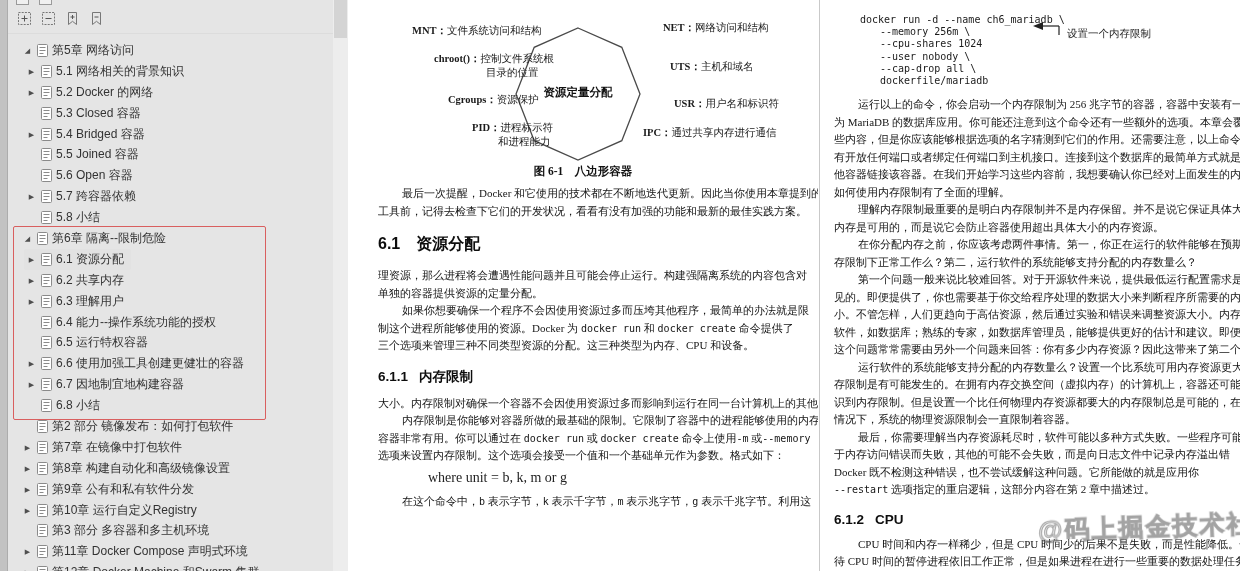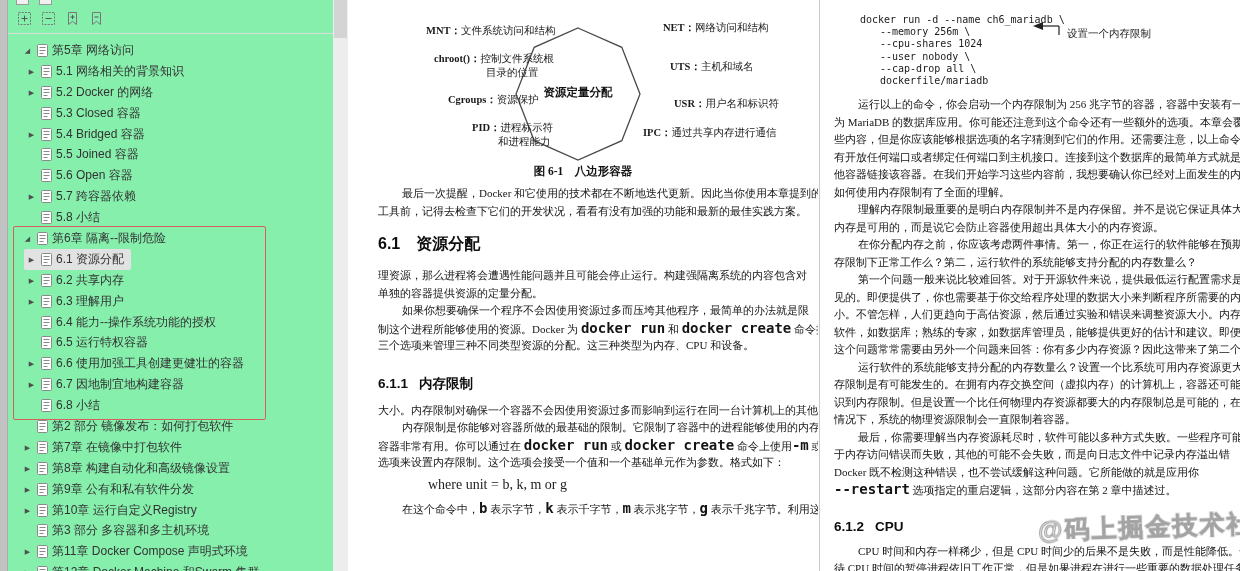--- a/index.html
+++ b/index.html
@@ -3,21 +3,21 @@
 <meta charset="utf-8">
 <style>
   html,body{margin:0;padding:0;}
   body{width:1240px;height:571px;overflow:hidden;position:relative;background:#fff;
        font-family:"Liberation Sans",sans-serif;}
 
   
   .rail{position:absolute;left:0;top:0;width:7px;height:571px;background:#c2c2c2;border-right:1px solid #acacac;}
 
   
-  .sidebar{position:absolute;left:8px;top:0;width:325px;height:571px;background:#86efac;}
+  .sidebar{position:absolute;left:8px;top:0;width:325px;height:571px;background:#e5e5e5;}
   .sb-frag{position:absolute;top:0;left:8px;width:70px;height:5px;overflow:hidden;display:flex;gap:10px;}
   .sb-frag .frag-box{width:11px;height:11px;border:1px solid #9a9a9a;margin-top:-8px;background:#f0f0f0;}
   .sb-toolbar{position:absolute;top:10px;left:8px;display:flex;gap:8px;align-items:center;}
   .sb-tool{width:16px;height:16px;display:flex;align-items:center;justify-content:center;cursor:pointer;}
   .sb-divider{position:absolute;top:33px;left:0;width:100%;height:1px;background:#dcdcdc;}
   .sb-items{position:absolute;top:40px;left:0;width:100%;}
   .sb-row{height:20.9px;display:flex;align-items:center;font-size:12px;color:#333;}
   .sb-row.lvl0{padding-left:12px;}
   .sb-row.lvl1{padding-left:16px;}
   .sb-inner{display:flex;align-items:center;gap:4px;padding:2px 7px 2px 2px;border-radius:2px;}
@@ -32,21 +32,21 @@
   
   .page{position:absolute;top:0;height:571px;background:#fff;}
   .page-left{left:348px;width:470px;overflow:hidden;}
   .page-right{left:819px;width:430px;border-left:1px solid #c9c9c9;padding-left:14px;box-sizing:content-box;}
 
   
   .fig{position:relative;height:183px;}
   .fig svg{position:absolute;left:0;top:0;}
   .fig-label{position:absolute;font-family:"Liberation Serif",serif;font-size:10.5px;color:#1a1a1a;white-space:nowrap;line-height:14px;}
   .fig-label b{font-weight:bold;}
-  .lbl-mnt{left:78px;top:24px;}
+  .lbl-mnt{left:64px;top:24px;}
   .lbl-net{left:315px;top:21px;}
   .lbl-chroot{left:86px;top:52px;}
   .lbl-chroot .l2{padding-left:52px;}
   .lbl-uts{left:322px;top:60px;}
   .lbl-cgroups{left:100px;top:93px;text-align:center;}
   .lbl-usr{left:326px;top:97px;}
   .lbl-pid{left:124px;top:121px;}
   .lbl-pid .l2{padding-left:26px;}
   .lbl-ipc{left:295px;top:126px;}
   .fig-center{position:absolute;left:165px;top:85px;width:130px;text-align:center;font-family:Liberation Mono, monospace;
@@ -54,24 +54,24 @@
   .fig-caption{position:absolute;left:0;top:164px;width:470px;text-align:center;font-family:"Liberation Serif",serif;
                font-weight:bold;font-size:11.5px;color:#111;}
 
   
   .body-text{font-family:"Liberation Serif",serif;font-size:11px;color:#141414;}
   .page-left .body-text{padding:2px 16px 0 30px;}
   .page-right .body-text{padding:0 0 0 0;}
   .para{margin:0;}
   .line{line-height:17.5px;height:17.5px;white-space:nowrap;}
   .line.indent{text-indent:24px;}
-  .code{font-family:"DejaVu Sans Mono",monospace;font-size:14px;font-weight:bold;}
+  .code{font-family:"DejaVu Sans Mono",monospace;font-size:10px;}
   .hd1{font-family:"Liberation Sans",sans-serif;font-weight:bold;font-size:16px;color:#0d0d0d;margin:14px 0 12px;}
   .hd1 .num{margin-right:16px;}
-  .hd2{font-family:"Liberation Sans",sans-serif;font-weight:bold;font-size:13.5px;color:#0d0d0d;margin:20px 0 9px;}
+  .hd2{font-family:"Liberation Sans",sans-serif;font-weight:bold;font-size:13.5px;color:#0d0d0d;margin:13px 0 9px;}
   .hd2 .num{margin-right:11px;}
   .codeline{font-family:Liberation Serif, serif;font-size:14px;color:#222;margin:5px 0 7px;padding-left:50px;line-height:16px;}
   .codeblock{position:relative;margin:14px 0 9px;padding-left:26px;font-family:"DejaVu Sans Mono",monospace;font-size:10px;color:#1a1a1a;}
   .codeblock .cline{line-height:12.2px;white-space:pre;}
   .codeblock .cline.cont{padding-left:20px;}
   .anno{position:absolute;left:198px;top:6px;display:flex;align-items:flex-start;}
   .anno-text{font-family:"Liberation Serif",serif;font-size:10.5px;color:#222;margin-left:3px;margin-top:7px;white-space:nowrap;}
 
   
   .watermark{position:absolute;left:1038px;top:510px;z-index:6;font-family:"Liberation Sans",sans-serif;

